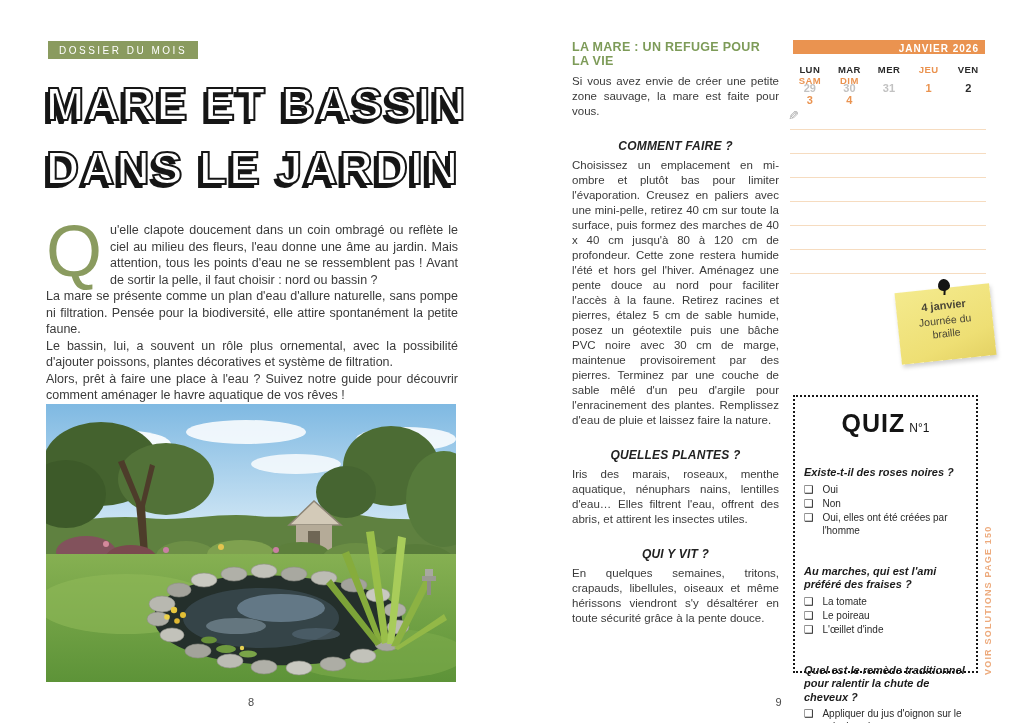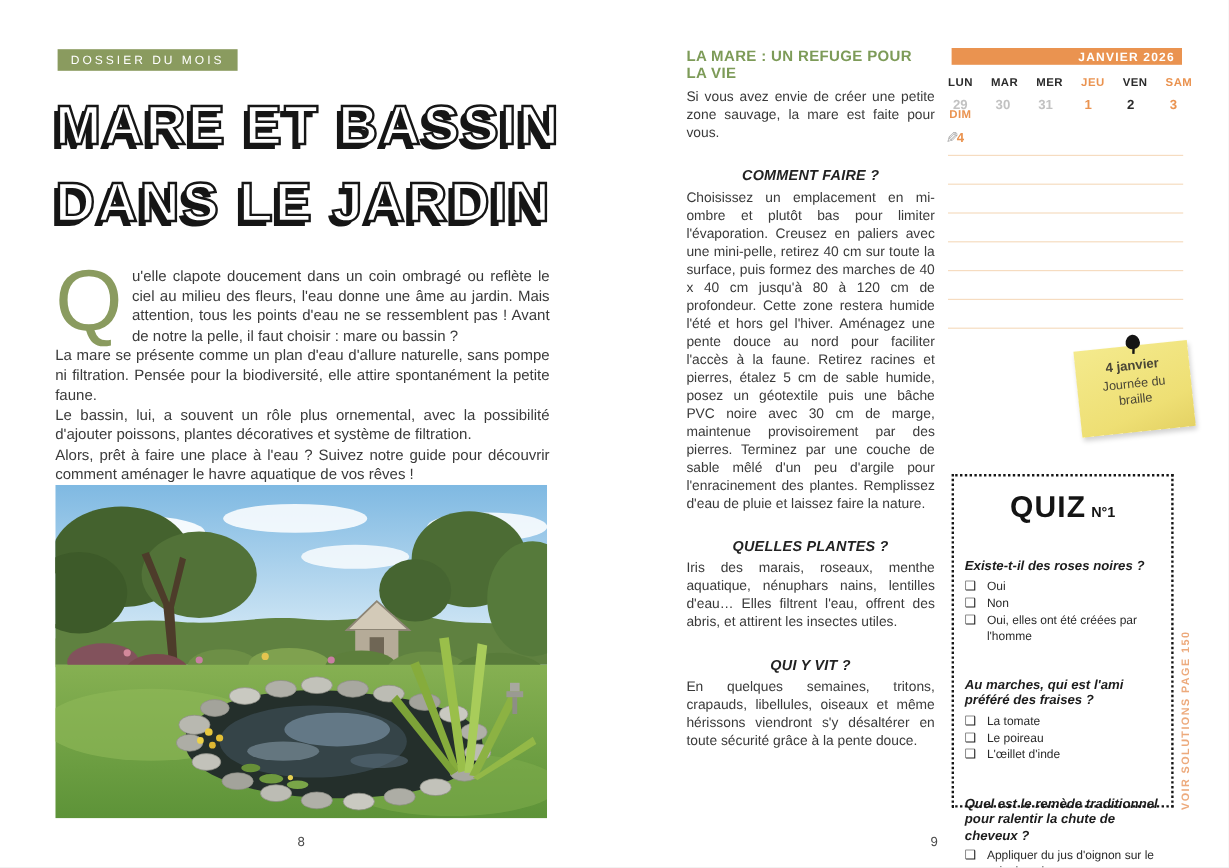--- a/index.html
+++ b/index.html
@@ -49,21 +49,21 @@
   .sec-title { font-size:12px; font-weight:700; font-style:italic; color:#222;
     margin:20px 0 5px; letter-spacing:0.2px;text-align:center; }
 
   
   .cal-bar {
     position:absolute; left:793px; top:40px; width:192px; height:14px;
     background:#ea9350; color:#fff; font-size:10px; font-weight:700;
     letter-spacing:1px; text-align:right; padding:3px 6px 0 0;
   }
   .cal-row { position:absolute; left:790px; width:198px; display:grid;
-    grid-template-columns:repeat(6,1fr); text-align:center;gap:15px; }
+    grid-template-columns:repeat(5,1fr); text-align:center; }
   .cal-days { top:64px; font-size:9.5px; font-weight:700; letter-spacing:0.4px; }
   .cal-dates { top:82px; font-size:11px; font-weight:700; }
   .tone-dark { color:#2b2b2b; }
   .tone-accent { color:#ea9350; }
   .tone-muted { color:#c2c2c2; }
 
   
   .pencil-icon {
     position:absolute; left:788px; top:108px; font-size:13px; color:#a5a5a5;
     font-family:"DejaVu Sans", sans-serif; transform:scaleX(-1); display:inline-block;
@@ -86,21 +86,21 @@
   .pin::after { content:""; position:absolute; left:5px; top:9px; width:2px; height:7px;
     background:#141414; transform:rotate(8deg); }
 
   
   .quiz {
     position:absolute; left:793px; top:395px; width:185px; height:278px;
     border:2px dotted #161616; padding:9px 9px 6px;
   }
   .quiz-title { text-align:center; margin:3px 0 8px; color:#141414; }
   .quiz-title .big { font-size:25px; font-weight:900; letter-spacing:1px; }
-  .quiz-title .num { font-size:12px; font-weight:700; margin-left:4px; }
+  .quiz-title .num { font-size:12px; font-weight:400; margin-left:4px; }
   .quiz-q { margin-bottom:7px;margin-top:28px; }
   .quiz-q-text { font-size:11px; font-weight:700; font-style:italic; line-height:13.5px;
     color:#1c1c1c; margin-bottom:3px; }
   .quiz-opt { display:flex; gap:9px; margin:1px 0; }
   .chk { font-family:"DejaVu Sans", sans-serif; font-size:10.5px; line-height:13px;
     color:#1c1c1c; flex:0 0 auto; }
   .opt-label { font-size:10px; line-height:13px; color:#2a2a2a; }
 
   .vertical-note {
     position:absolute; left:983px; top:525px; height:150px;
@@ -115,21 +115,21 @@
 <div class="spread">
 
   <div class="badge">DOSSIER DU MOIS</div>
 
   <div class="main-title">
     <div>MARE ET BASSIN</div>
     <div>DANS LE JARDIN</div>
   </div>
 
   <div class="intro">
-    <span class="dropcap">Q</span><span>u'elle clapote doucement dans un coin ombragé ou reflète le ciel au milieu des fleurs, l'eau donne une âme au jardin. Mais attention, tous les points d'eau ne se ressemblent pas ! Avant de notre la pelle, il faut choisir : mare ou bassin ?</span>
+    <span class="dropcap">Q</span><span>u'elle clapote doucement dans un coin ombragé ou reflète le ciel au milieu des fleurs, l'eau donne une âme au jardin. Mais attention, tous les points d'eau ne se ressemblent pas ! Avant de sortir la pelle, il faut choisir : nord ou bassin ?</span>
     <div>La mare se présente comme un plan d'eau d'allure naturelle, sans pompe ni filtration. Pensée pour la biodiversité, elle attire spontanément la petite faune.</div>
     <div>Le bassin, lui, a souvent un rôle plus ornemental, avec la possibilité d'ajouter poissons, plantes décoratives et système de filtration.</div>
     <div>Alors, prêt à faire une place à l'eau ? Suivez notre guide pour découvrir comment aménager le havre aquatique de vos rêves !</div>
   </div>
 
   <div class="photo">
     <svg width="410" height="278" viewBox="0 0 410 278" xmlns="http://www.w3.org/2000/svg">
       <defs>
         <linearGradient id="sky" x1="0" y1="0" x2="0" y2="1">
           <stop offset="0" stop-color="#7fb9e2"></stop>

